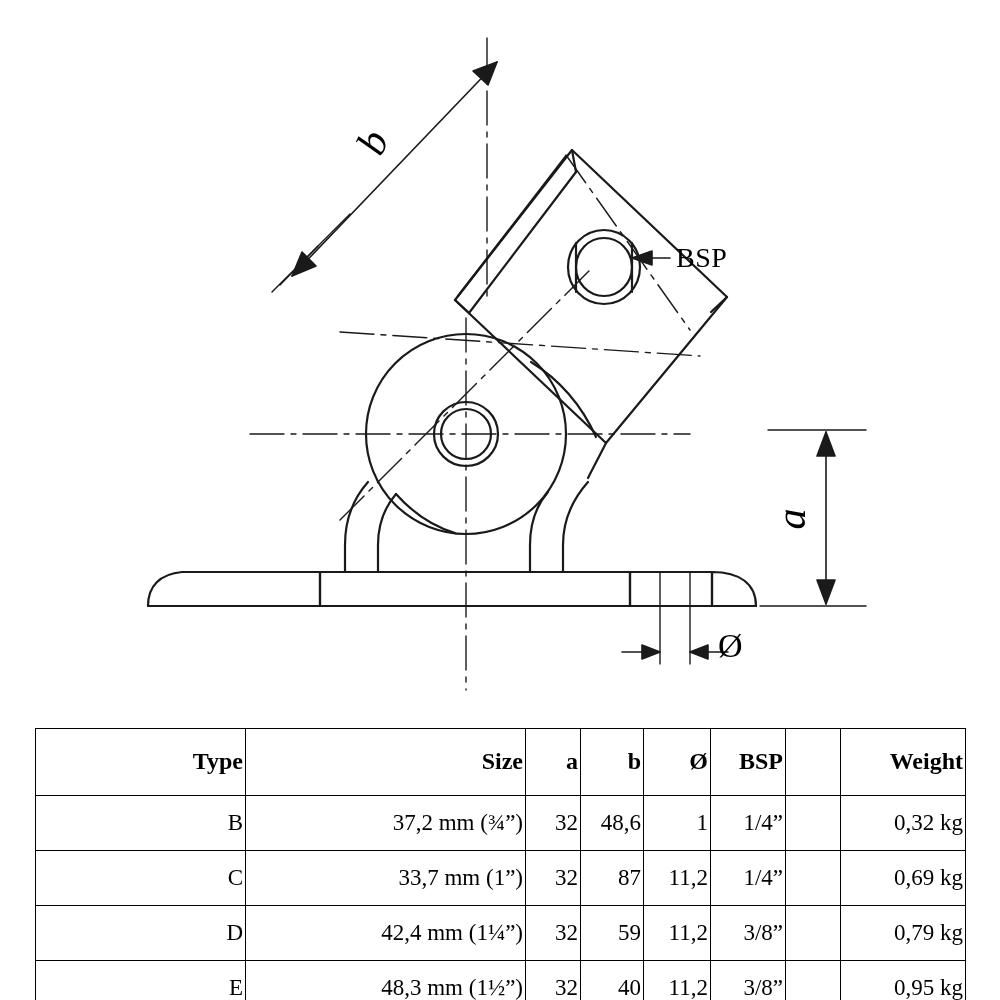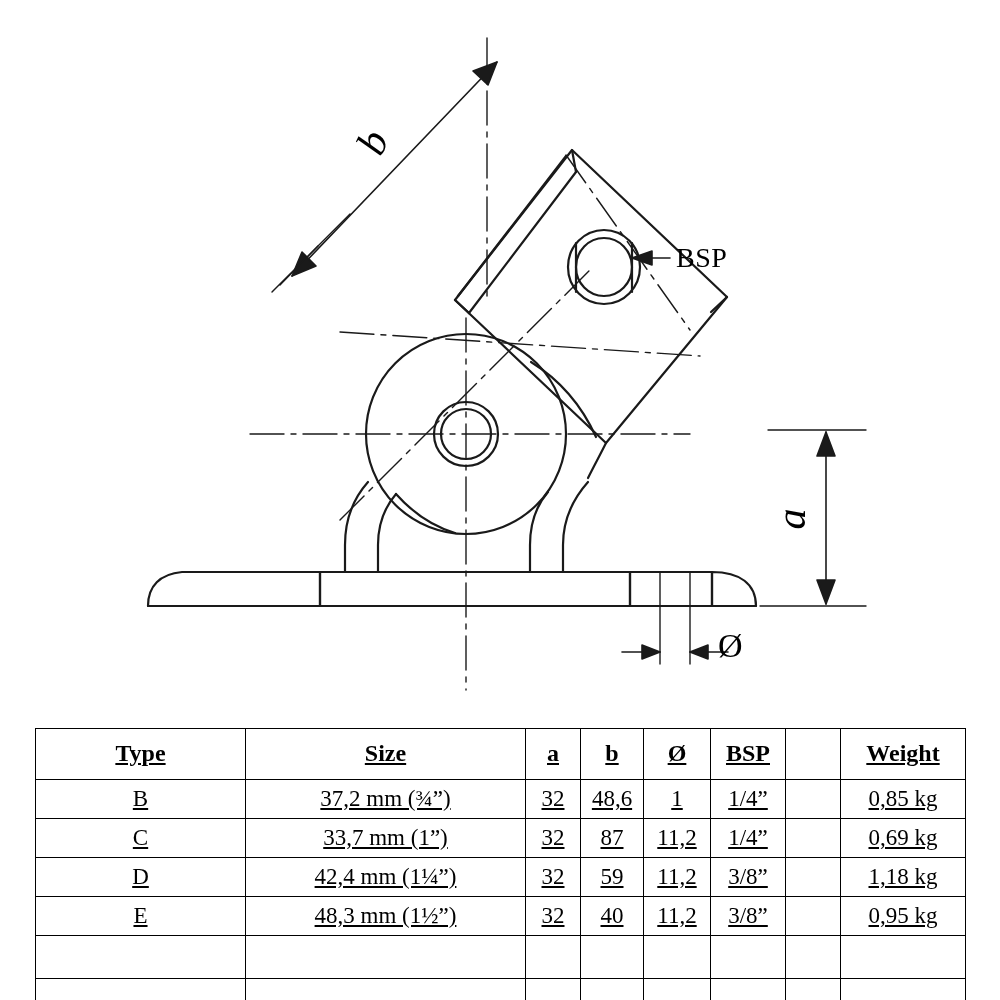--- a/index.html
+++ b/index.html
@@ -69,25 +69,24 @@
   }
   table.spec {
     border-collapse: collapse;
     width: 930px;
     table-layout: fixed;
     font-family: "Liberation Serif", serif;
     font-size: 23px;
   }
   table.spec th, table.spec td {
     border: 1px solid #000000;
-    text-align: center;
-    padding: 4px 2px;
+    text-align: right;
+    padding: 12px 2px;
     height: 30px;
     line-height: 1.15;
-    text-decoration: underline;
   }
   table.spec thead th {
     font-weight: bold;
     font-size: 24px;
     height: 42px;
   }
   table.spec tbody td {
     font-weight: normal;
   }
   table.spec tr.empty td {
@@ -232,41 +231,41 @@
       </thead>
       <tbody>
         <tr>
           <td>B</td>
           <td>37,2 mm (¾”)</td>
           <td>32</td>
           <td>48,6</td>
           <td>1</td>
           <td>1/4”</td>
           <td></td>
-          <td>0,85 kg</td>
+          <td>0,32 kg</td>
         </tr>
         <tr>
           <td>C</td>
           <td>33,7 mm (1”)</td>
           <td>32</td>
           <td>87</td>
           <td>11,2</td>
           <td>1/4”</td>
           <td></td>
           <td>0,69 kg</td>
         </tr>
         <tr>
           <td>D</td>
           <td>42,4 mm (1¼”)</td>
           <td>32</td>
           <td>59</td>
           <td>11,2</td>
           <td>3/8”</td>
           <td></td>
-          <td>1,18 kg</td>
+          <td>0,79 kg</td>
         </tr>
         <tr>
           <td>E</td>
           <td>48,3 mm (1½”)</td>
           <td>32</td>
           <td>40</td>
           <td>11,2</td>
           <td>3/8”</td>
           <td></td>
           <td>0,95 kg</td>

